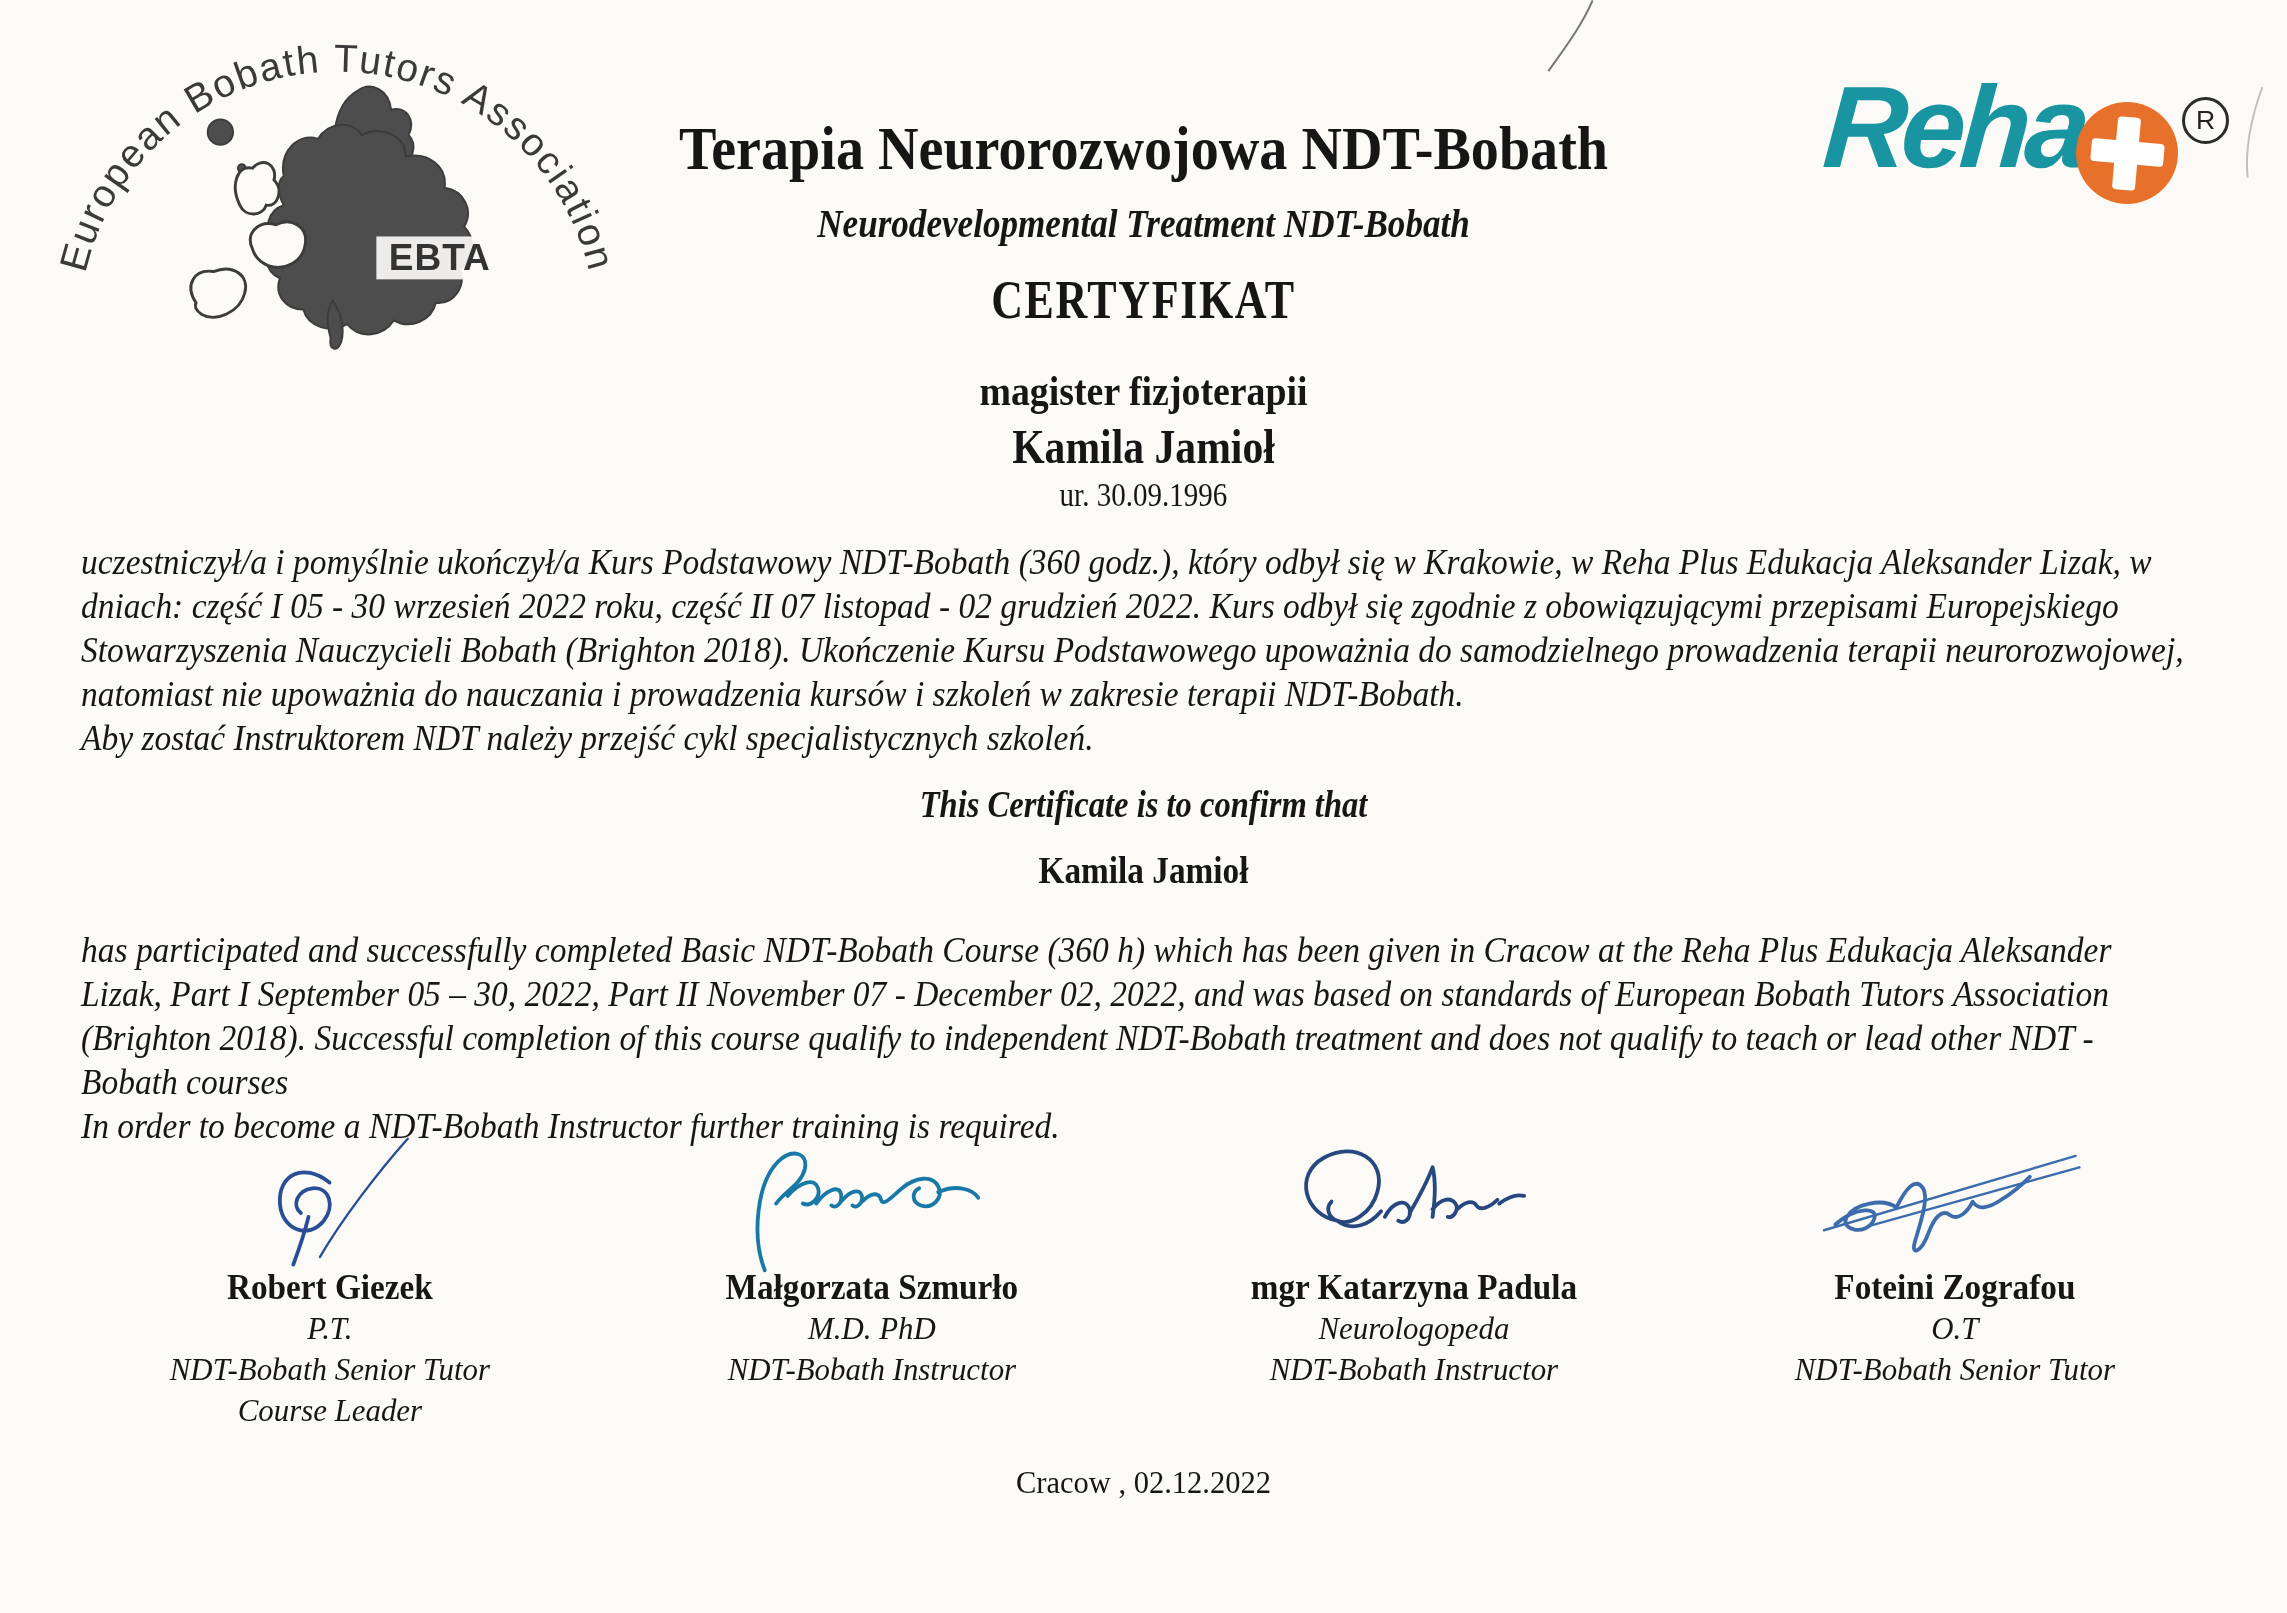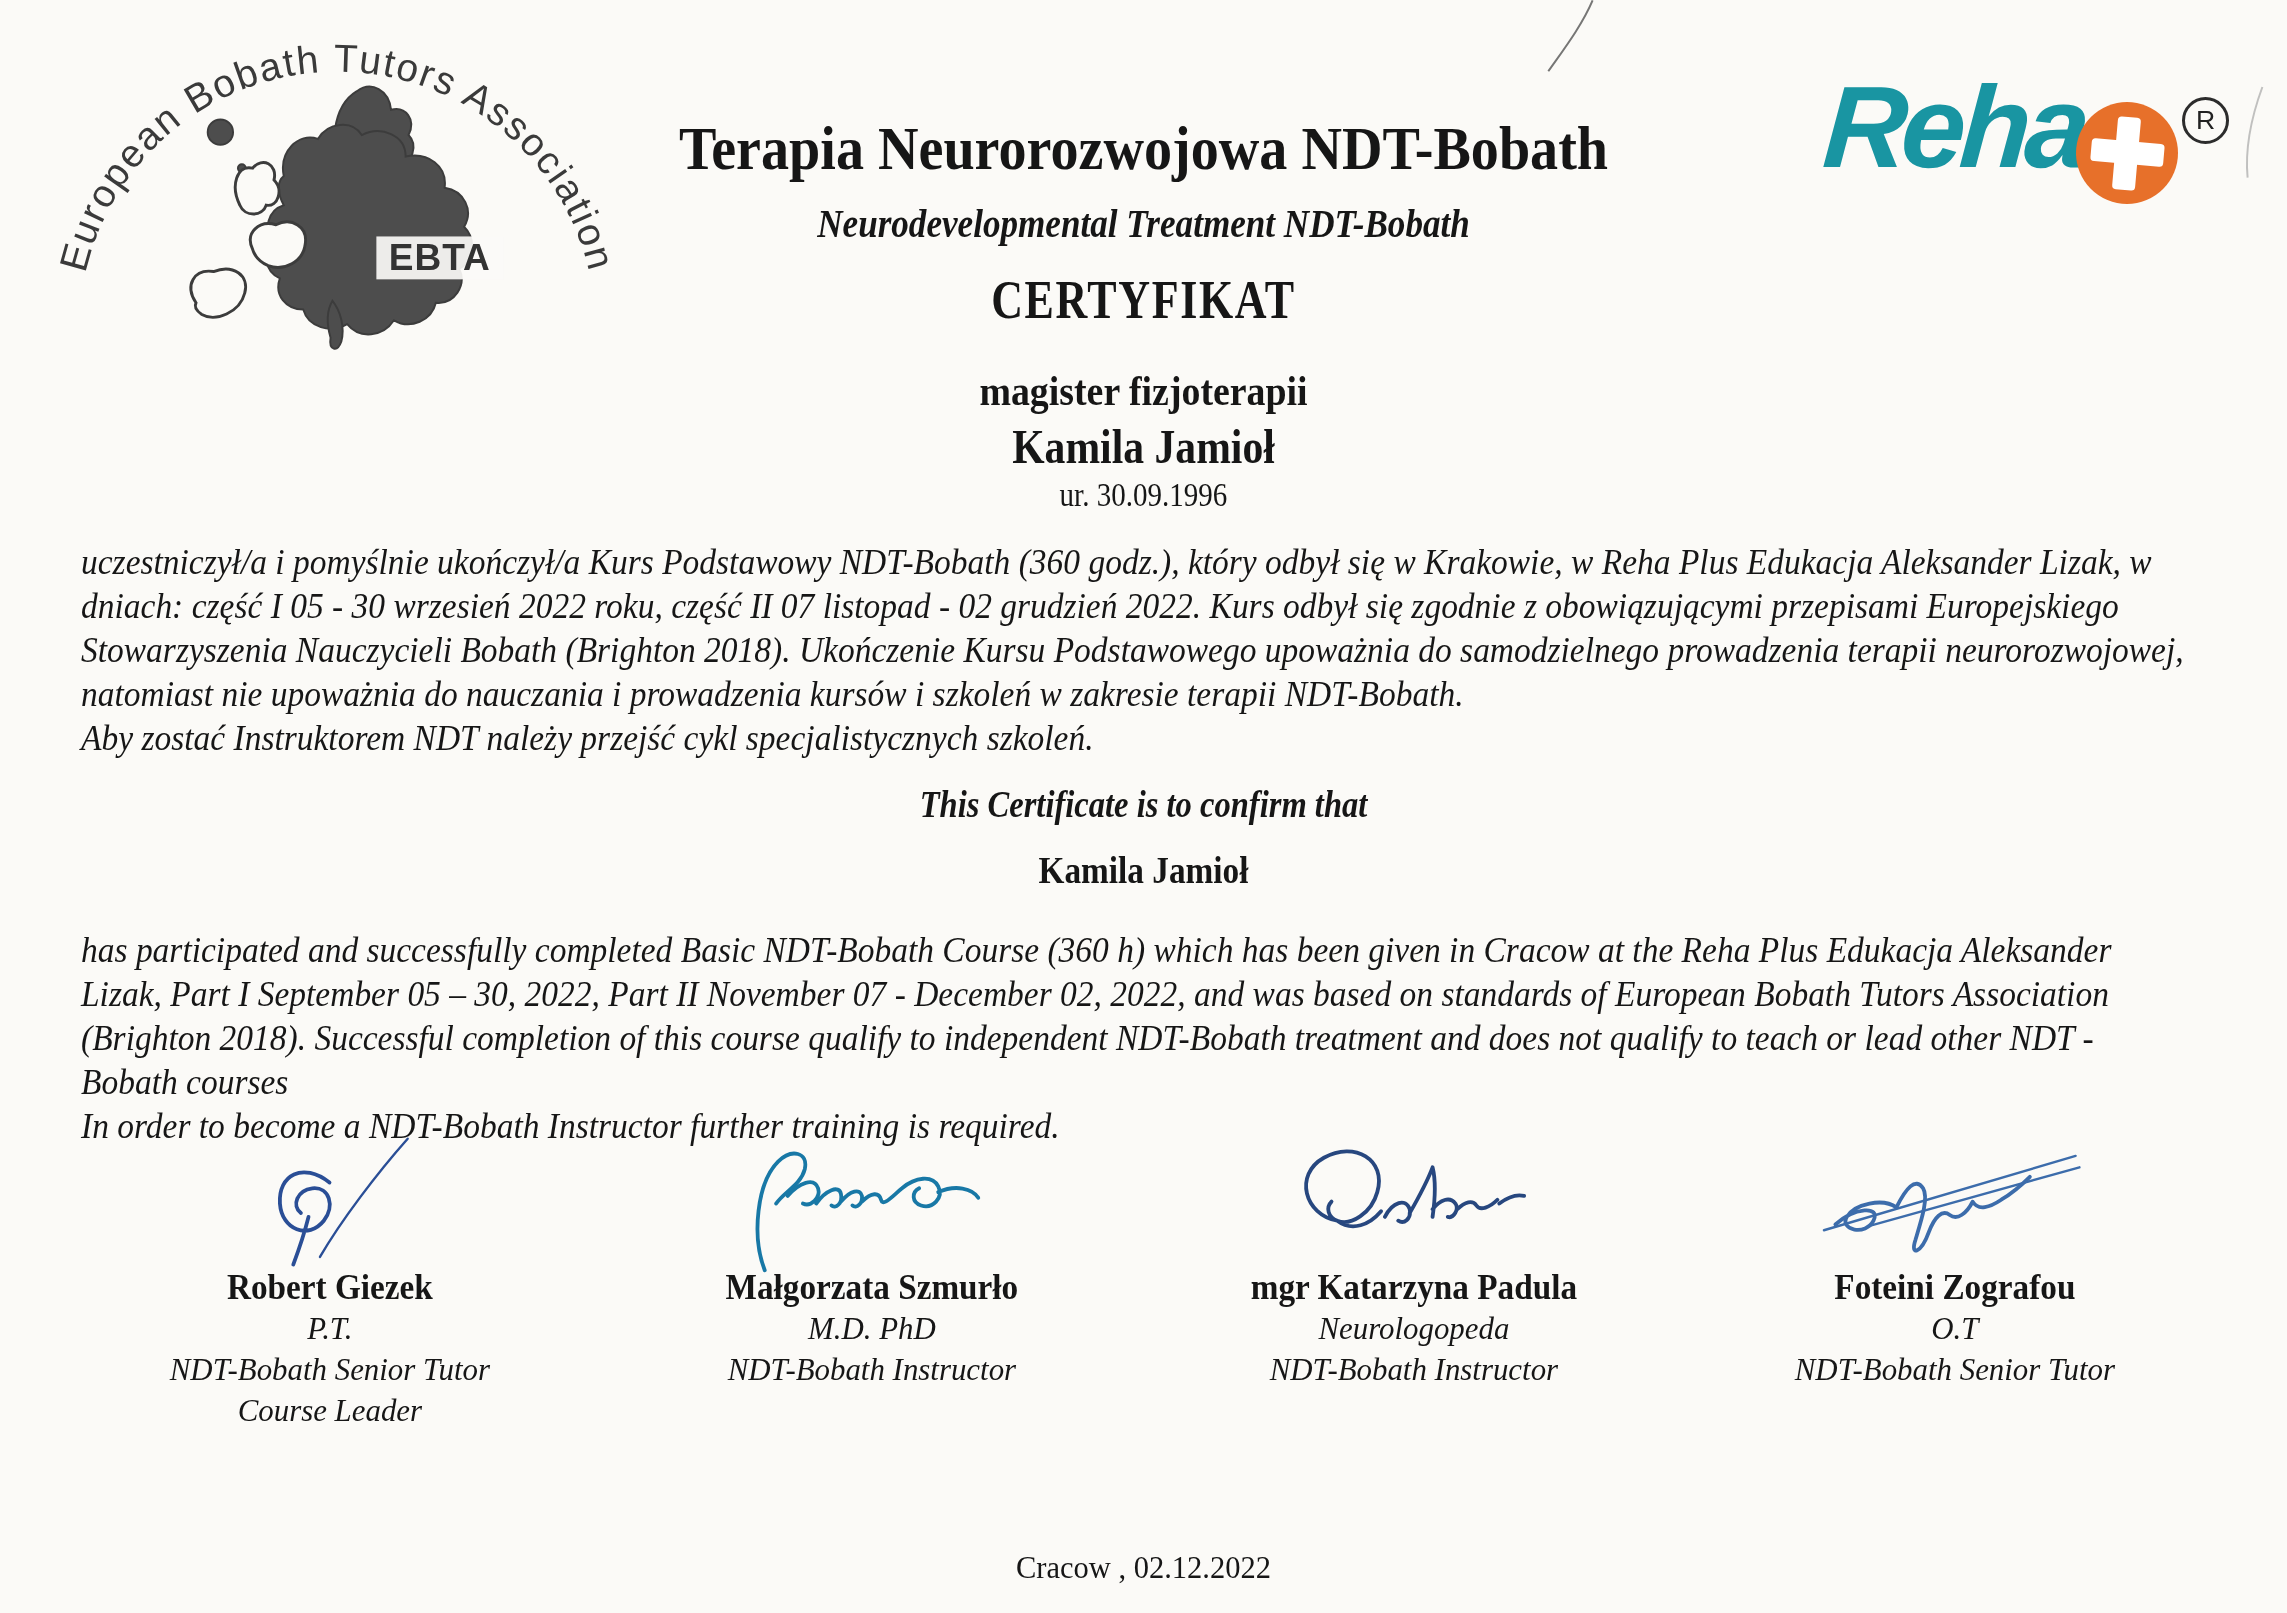--- a/index.html
+++ b/index.html
@@ -40,21 +40,21 @@
   }
   .sig-col{flex:1 1 0;text-align:center;min-width:0;}
   .sig-svg{width:315px;height:143px;display:block;margin:0 auto -7.9px auto;}
   .ink{fill:none;stroke-width:4;stroke-linecap:round;stroke-linejoin:round;}
   .ink.thin{stroke-width:2.5;}
   .sig-name{font-size:35px;font-weight:bold;white-space:nowrap;transform:scaleX(.95);}
   .sig-title{font-size:32.5px;font-style:italic;line-height:41px;white-space:nowrap;transform:scaleX(.95);}
   .sig-col.alt .sig-name,.sig-col.alt .sig-title{font-family:"DejaVu Serif",serif;}
 
   
-  .footer-date{top:1551px;font-size:30.5px;}
+  .footer-date{top:1466px;font-size:30.5px;}
 
   
   .ebta-svg{position:absolute;left:37px;top:19.7px;width:630px;height:351px;}
   .arc-text{font-family:"Liberation Sans",sans-serif;font-size:40px;fill:#3a3a3a;letter-spacing:2px;}
   .ebta-label{font-family:"Liberation Sans",sans-serif;font-weight:bold;font-size:38px;fill:#333;letter-spacing:1px;}
   .map-dark{fill:#4d4d4d;stroke:#3c3c3c;stroke-width:2;}
   .map-light{fill:#fbfaf7;stroke:#3c3c3c;stroke-width:3;}
 
   
   .reha-logo{position:absolute;left:1824px;top:69px;display:flex;align-items:flex-start;}

